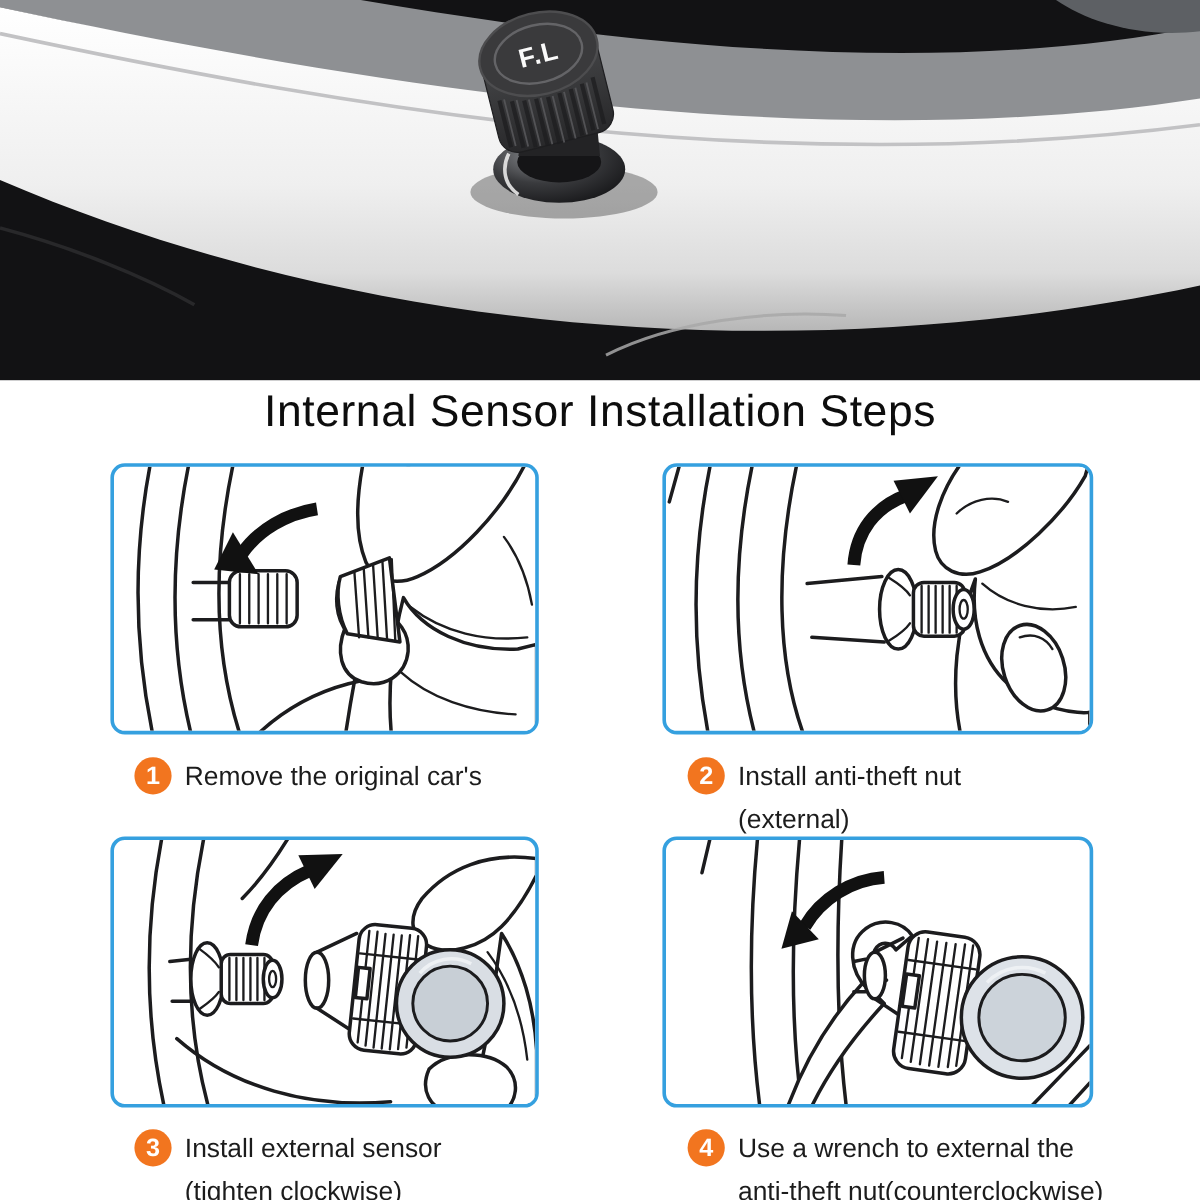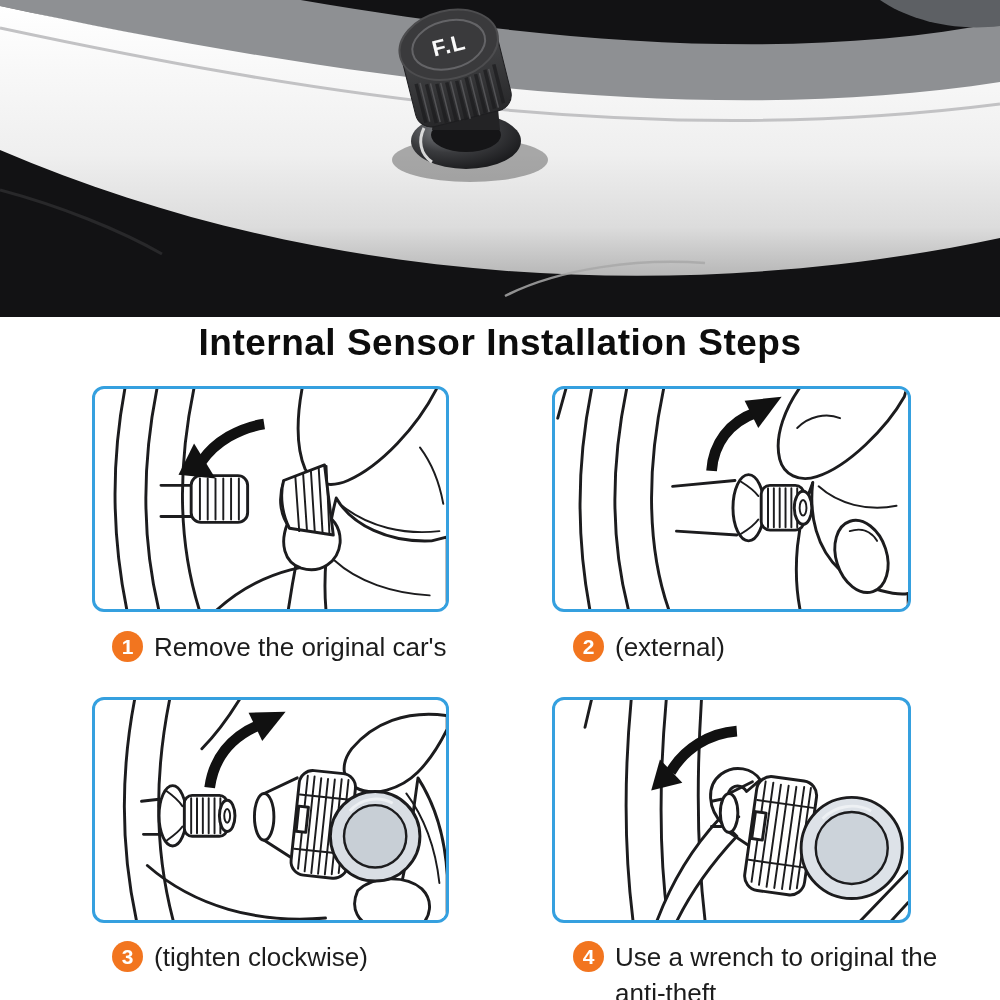--- a/index.html
+++ b/index.html
@@ -4,42 +4,42 @@
 <style>
   html,body{margin:0;padding:0;}
   body{
     width:1000px;height:1000px;position:relative;background:#ffffff;
     font-family:"Liberation Sans", sans-serif;color:#1e1e1e;overflow:hidden;
   }
   .photo{position:absolute;left:0;top:0;width:1000px;height:317px;}
   .photo svg{display:block;width:100%;height:100%;}
   .title{
     position:absolute;left:0;top:322px;width:1000px;text-align:center;
-    font-size:37px;font-weight:700;color:#0d0d0d;letter-spacing:0.5px;
+    font-size:37px;font-weight:400;color:#0d0d0d;letter-spacing:0.5px;
   }
   .panel{
     position:absolute;background:#fff;border:3px solid #35A0DF;border-radius:12px;
     box-sizing:border-box;overflow:hidden;
   }
   .panel svg{display:block;width:100%;height:100%;}
   #panel-1{left:92px;top:386px;width:357px;height:226px;}
   #panel-2{left:552px;top:386px;width:359px;height:226px;}
   #panel-3{left:92px;top:697px;width:357px;height:226px;}
   #panel-4{left:552px;top:697px;width:359px;height:226px;}
   .caption{position:absolute;display:flex;align-items:flex-start;}
   #caption-1{left:112px;top:629px;width:360px;}
   #caption-2{left:573px;top:629px;width:380px;}
   #caption-3{left:112px;top:939px;width:360px;}
   #caption-4{left:573px;top:939px;width:400px;}
   .badge{
     flex:0 0 auto;width:31px;height:31px;border-radius:50%;background:#F2751F;
     color:#fff;font-size:21px;font-weight:700;display:flex;align-items:center;
     justify-content:center;margin-top:2px;
   }
-  .cap-text{margin-left:11px;font-size:26px;line-height:36px;color:#1c1c1c;}
+  .cap-text{margin-left:11px;font-size:22px;line-height:36px;color:#1c1c1c;}
   
   .ln{fill:none;stroke:#1c1c1e;stroke-width:3;stroke-linecap:round;stroke-linejoin:round;}
   .wh{fill:#ffffff;stroke:#1c1c1e;stroke-width:3;stroke-linecap:round;stroke-linejoin:round;}
   .thin{fill:none;stroke:#1c1c1e;stroke-width:2;stroke-linecap:round;}
   .arrow-tail{fill:none;stroke:#111;stroke-width:11;stroke-linecap:butt;}
   .arrow-head{fill:#111;stroke:none;}
 </style>
 </head>
 <body>
 
@@ -244,30 +244,32 @@
 <div class="caption" id="caption-1">
   <div class="badge">1</div>
   <div class="cap-text">
     <div>Remove the original car's</div>
   </div>
 </div>
 
 <div class="caption" id="caption-2">
   <div class="badge">2</div>
   <div class="cap-text">
+    <div>Install anti-theft nut</div>
     <div>(external)</div>
   </div>
 </div>
 
 <div class="caption" id="caption-3">
   <div class="badge">3</div>
   <div class="cap-text">
+    <div>Install external sensor</div>
     <div>(tighten clockwise)</div>
   </div>
 </div>
 
 <div class="caption" id="caption-4">
   <div class="badge">4</div>
   <div class="cap-text">
-    <div>Use a wrench to original the</div>
+    <div>Use a wrench to external the</div>
     <div>anti-theft nut(counterclockwise)</div>
   </div>
 </div>
 
 </body></html>

